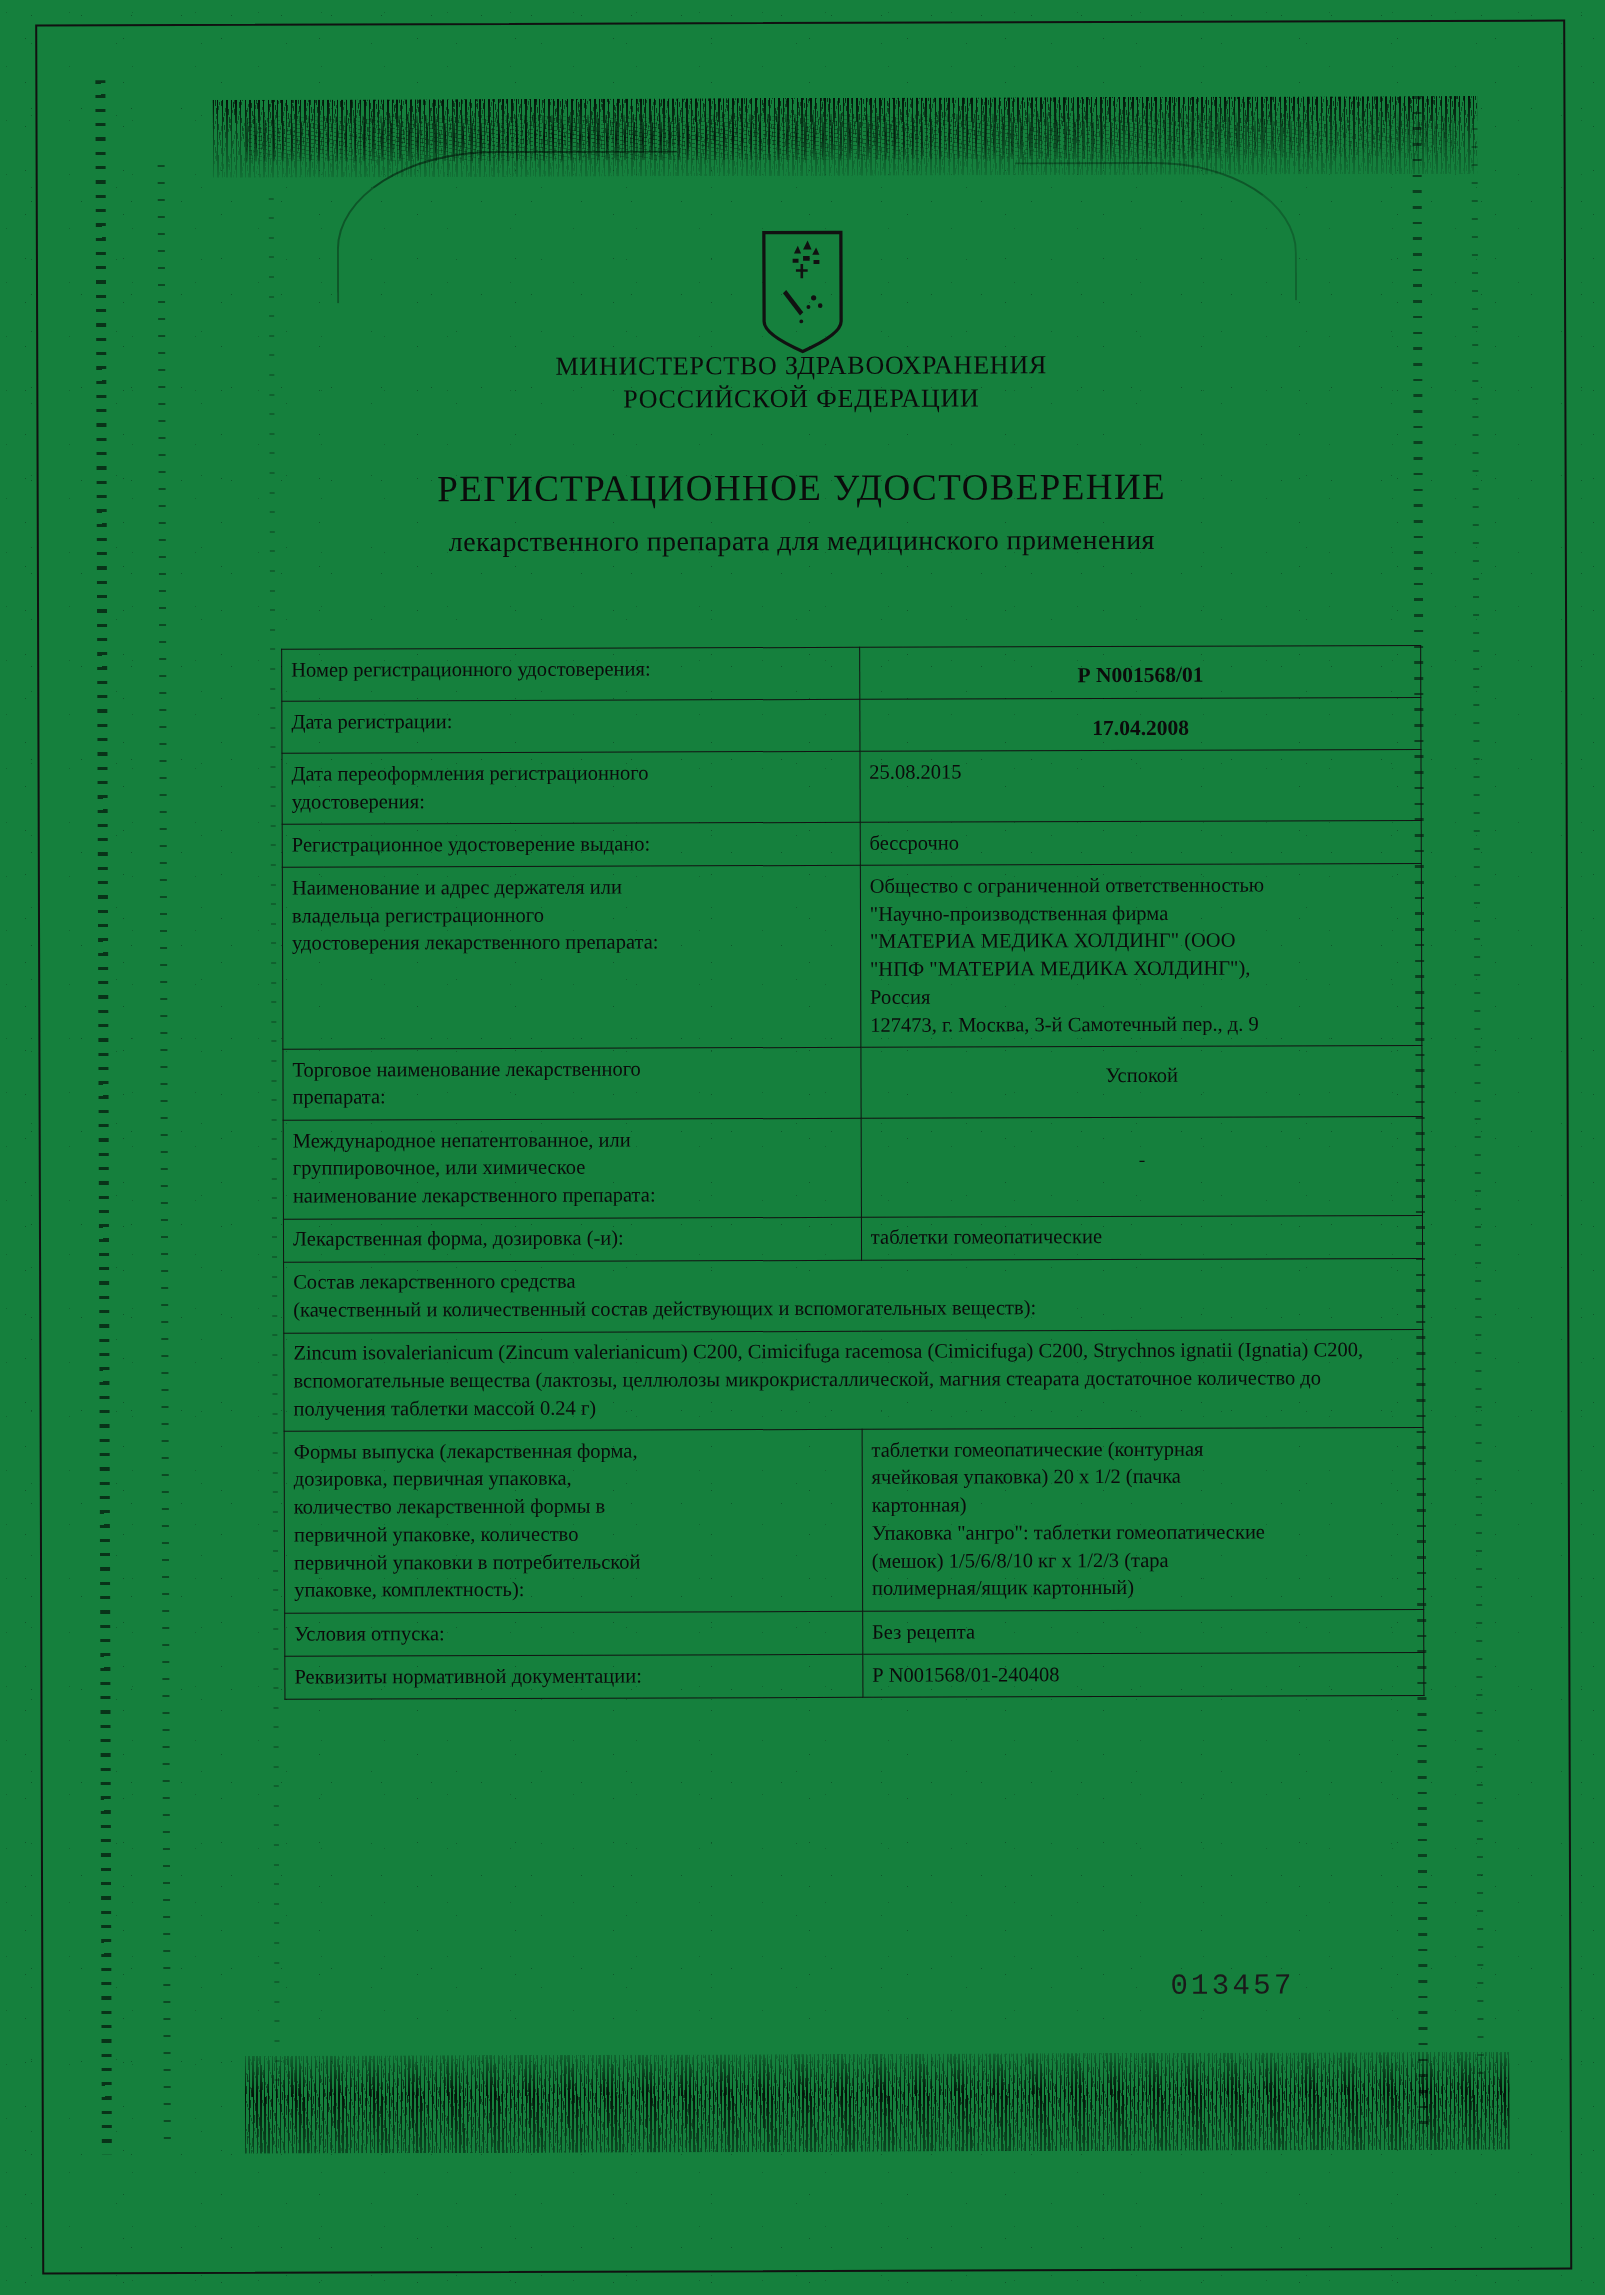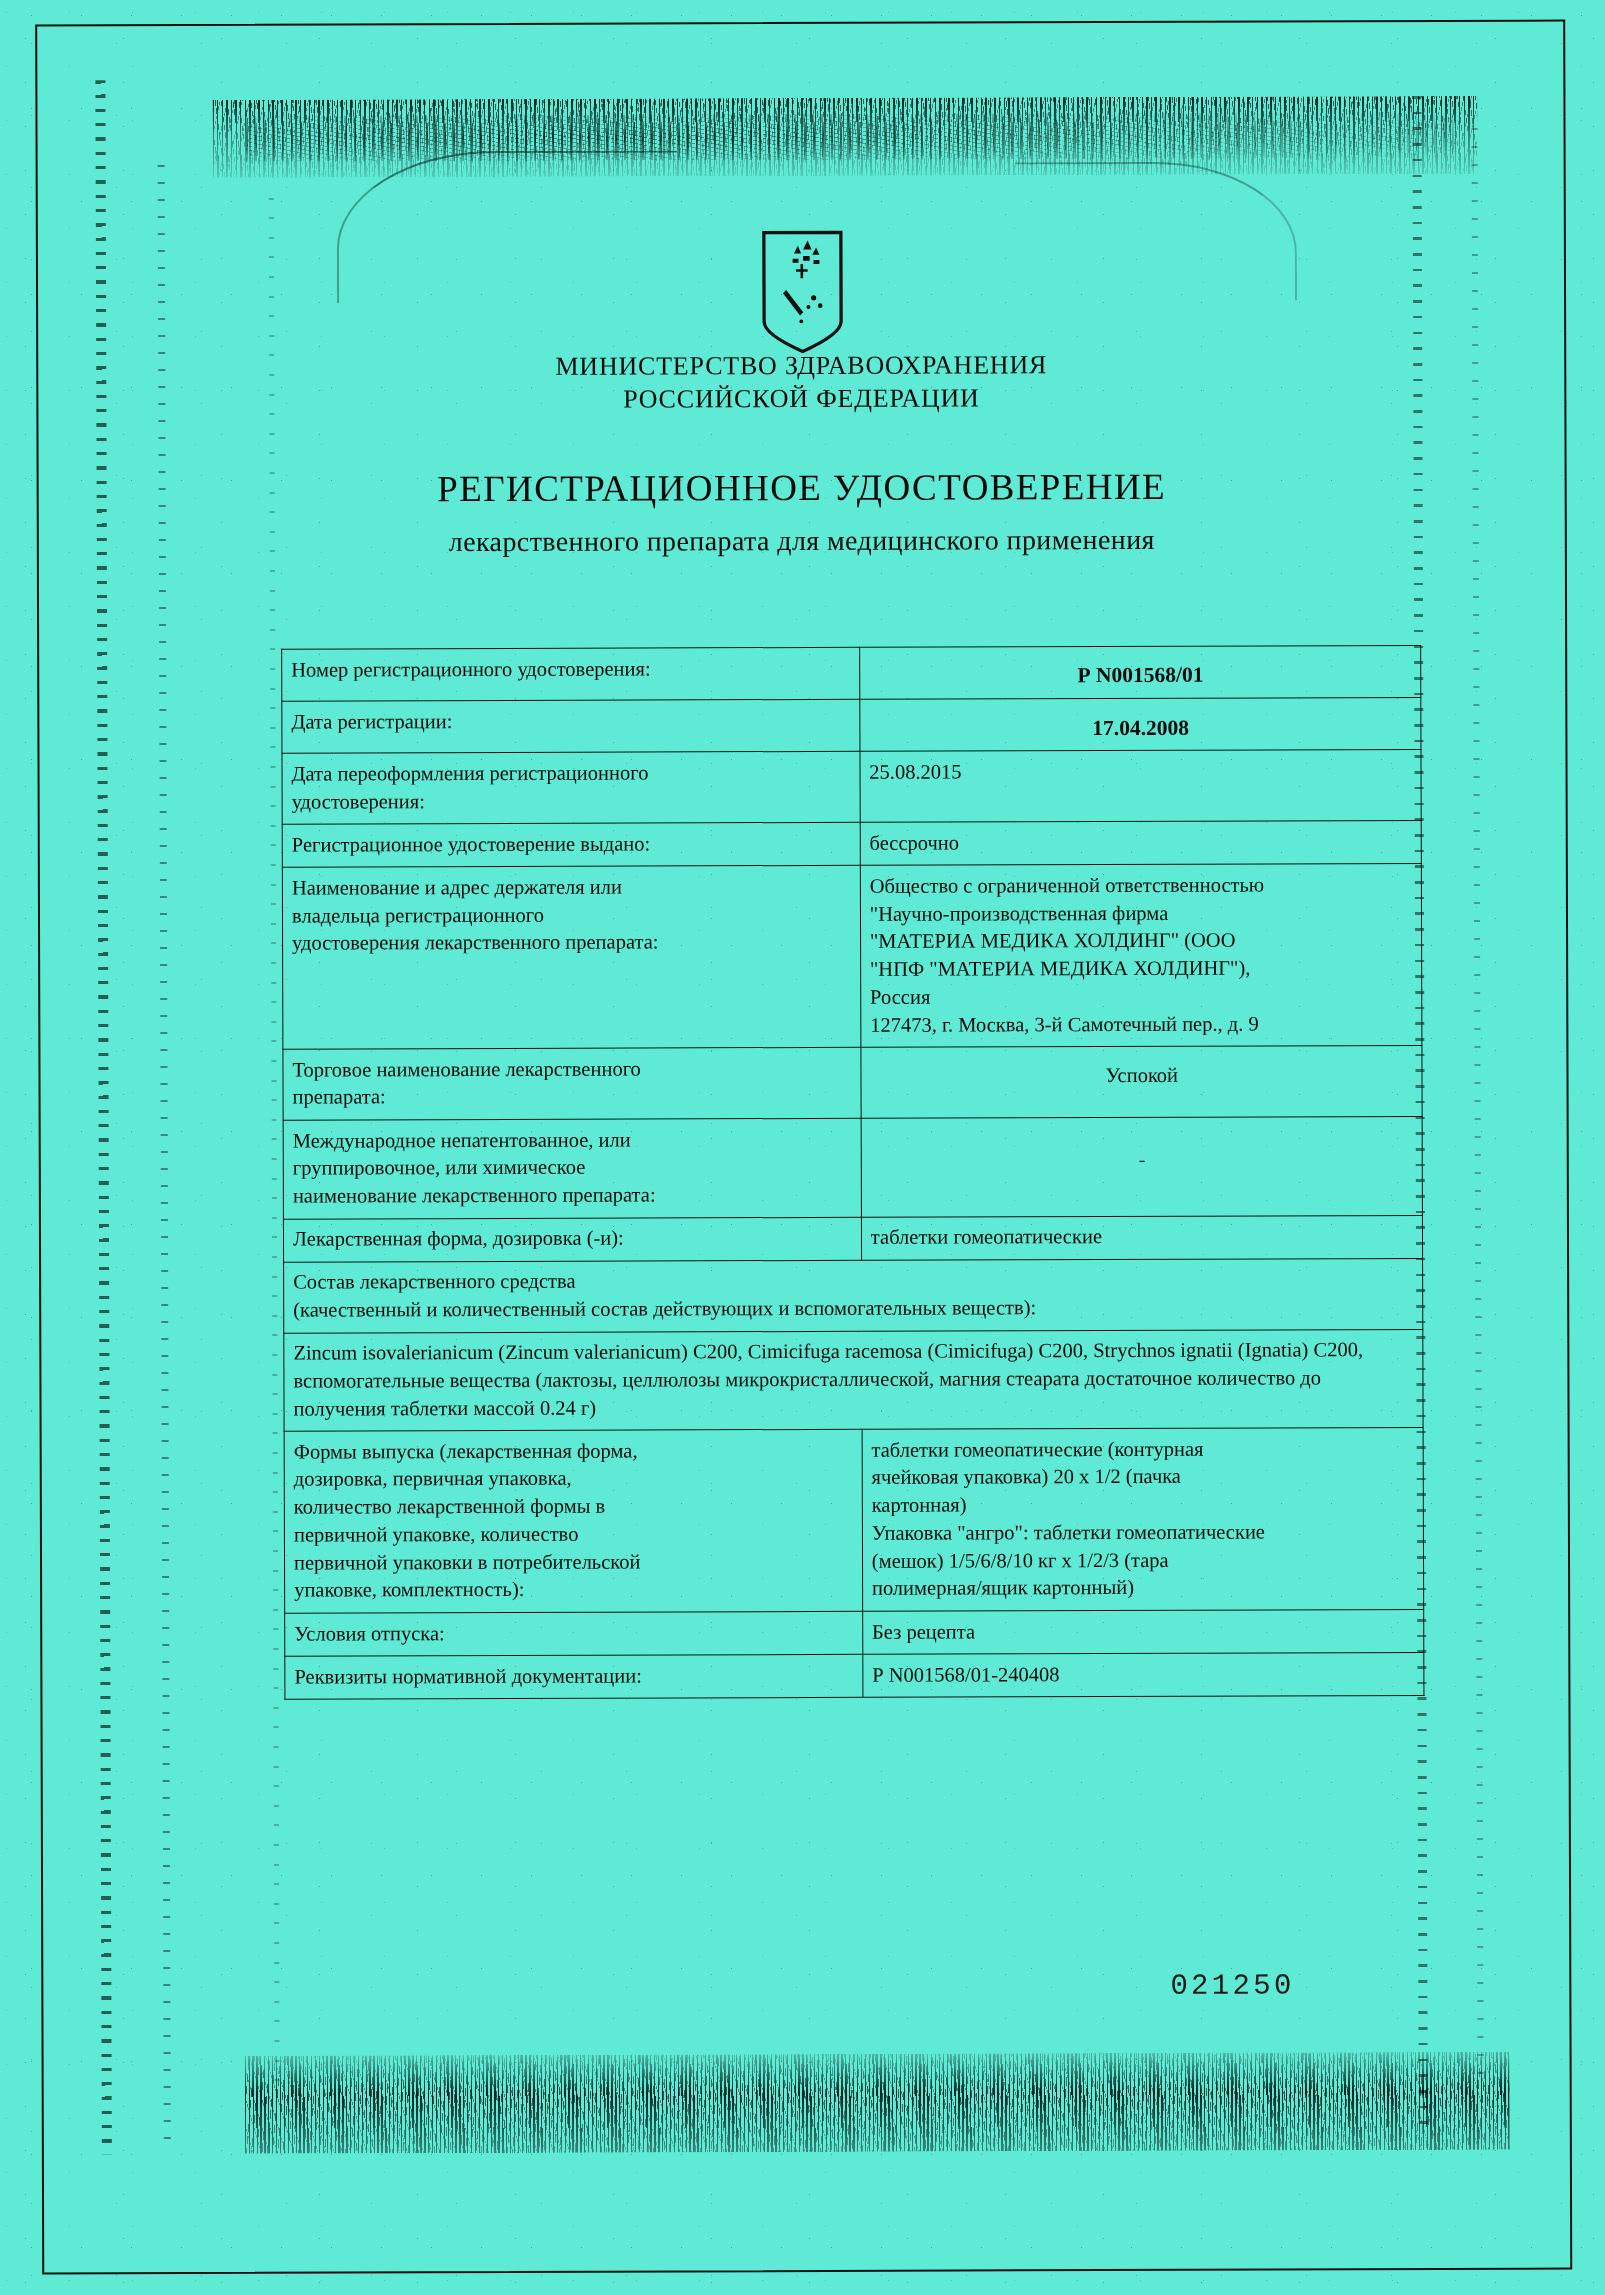--- a/index.html
+++ b/index.html
@@ -9,21 +9,21 @@
     font-family:"Liberation Serif","DejaVu Serif",serif;
     color:#0b0b0b;
     position:relative;
     overflow:hidden;
     -webkit-font-smoothing:none;
   }
 
   
   .scan{
     position:absolute;inset:0;
-    background:#5eead4;
+    background:#15803d;
   }
   .page-border{
     position:absolute;
     left:38px;top:22px;right:38px;bottom:23.5px;
     border:2px solid #111;
     border-left-width:2.6px;
     box-sizing:border-box;
   }
   
   .sheet{
@@ -312,18 +312,18 @@
         </tr>
 
         <tr>
           <td class="lbl pre">Реквизиты нормативной документации:</td>
           <td class="val pre">Р N001568/01-240408</td>
         </tr>
 
       </tbody>
     </table>
 
-    <div class="serial">021250</div>
+    <div class="serial">013457</div>
 
   </div>
   <div class="speckle"></div>
 </div>
 
 
 </body></html>

